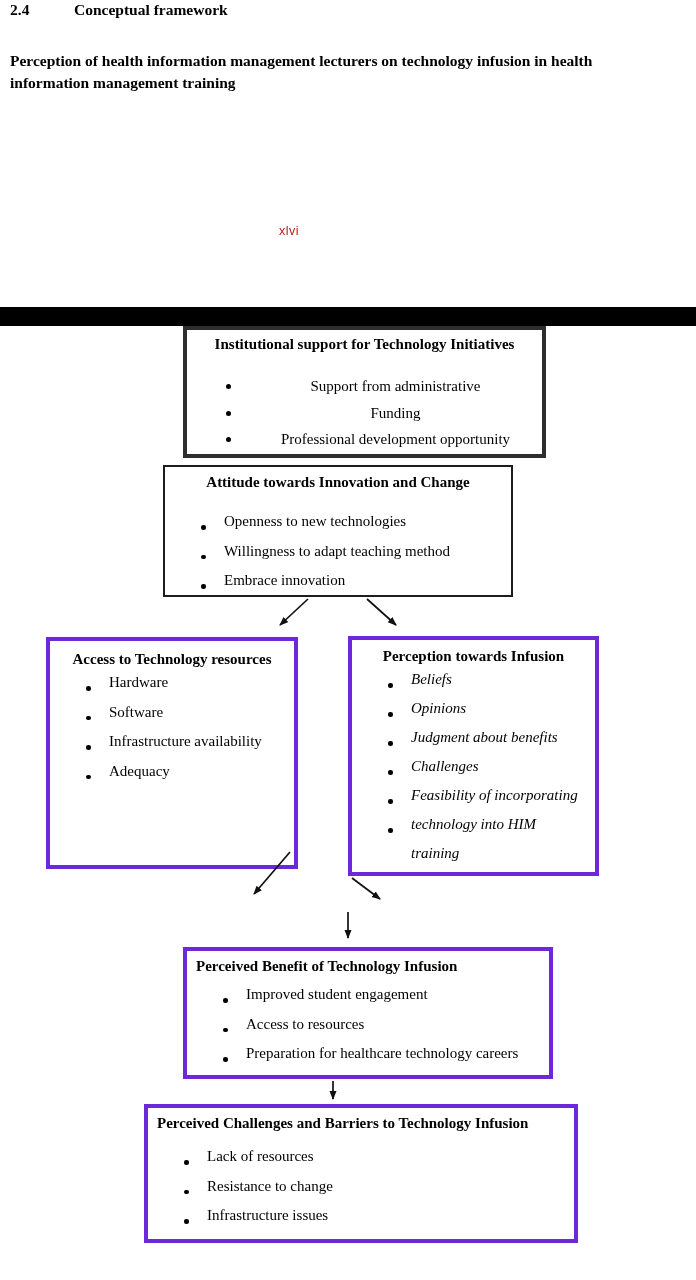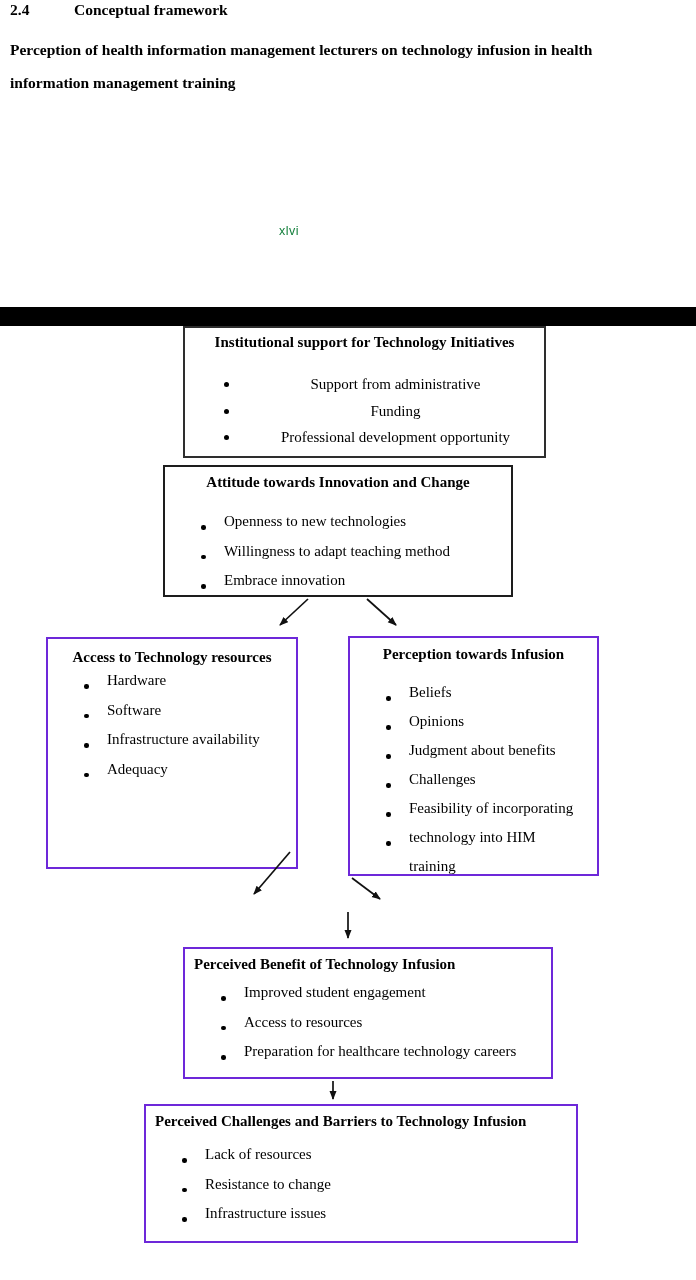--- a/index.html
+++ b/index.html
@@ -4,30 +4,30 @@
 <style>
   html,body{margin:0;padding:0;}
   body{
     width:696px;height:1280px;position:relative;background:#ffffff;
     font-family:"Liberation Serif", serif;color:#000;overflow:hidden;
   }
   
   .heading{position:absolute;left:10px;top:1px;font-size:15.5px;font-weight:bold;white-space:nowrap;}
   .heading .num{display:inline-block;width:64px;}
   .subtitle-line{position:absolute;left:10px;font-size:15.5px;font-weight:bold;white-space:nowrap;}
-  #subtitle1{top:41px;}
+  #subtitle1{top:52px;}
   #subtitle2{top:74px;}
   .page-num{
     position:absolute;top:224px;left:0;width:578px;text-align:center;
-    font-family:"Liberation Sans", sans-serif;font-size:12.5px;color:#15803d;letter-spacing:.5px;
+    font-family:"Liberation Sans", sans-serif;font-size:12.5px;color:#b91c1c;letter-spacing:.5px;
   }
   
   .page-bar{position:absolute;left:0;top:307px;width:696px;height:19px;background:#000;}
   
-  .box{position:absolute;background:#fff;border:2px solid #6d28d9;box-sizing:border-box;}
+  .box{position:absolute;background:#fff;border:4px solid #6d28d9;box-sizing:border-box;}
   .box .title{font-weight:bold;font-size:15px;text-align:center;white-space:nowrap;}
   .box.left-title .title{text-align:left;padding-left:9px;}
   .items{margin:0;padding:0;}
   .item{position:relative;padding-left:59px;font-size:15px;white-space:nowrap;}
   .dot{position:absolute;left:36px;width:4.5px;height:4.5px;background:#000;border-radius:50%;}
   .item.cont{}
 
   #box-institutional{left:183px;top:326px;width:363px;height:132px;border-color:#2e2e2e;}
   #box-institutional .title{padding-top:6px;}
   #box-institutional .items{margin-top:20px;text-align:center;}
@@ -41,21 +41,21 @@
   #box-attitude .dot{top:18px;}
 
   #box-access{left:46px;top:637px;width:252px;height:232px;}
   #box-access .title{padding-top:10px;}
   #box-access .items{}
   #box-access .item{line-height:29.5px;}
   #box-access .dot{top:18px;}
 
   #box-perception{left:348px;top:636px;width:251px;height:240px;}
   #box-perception .title{padding-top:8px;}
-  #box-perception .items{margin-top:15px;}
+  #box-perception .items{margin-top:0;font-style:italic;}
   #box-perception .item{line-height:29px;}
   #box-perception .dot{top:18px;}
 
   #box-benefit{left:183px;top:947px;width:370px;height:132px;}
   #box-benefit .title{padding-top:7px;}
   #box-benefit .items{margin-top:5px;}
   #box-benefit .item{line-height:29.5px;}
   #box-benefit .dot{top:18px;}
 
   #box-challenges{left:144px;top:1104px;width:434px;height:139px;}

